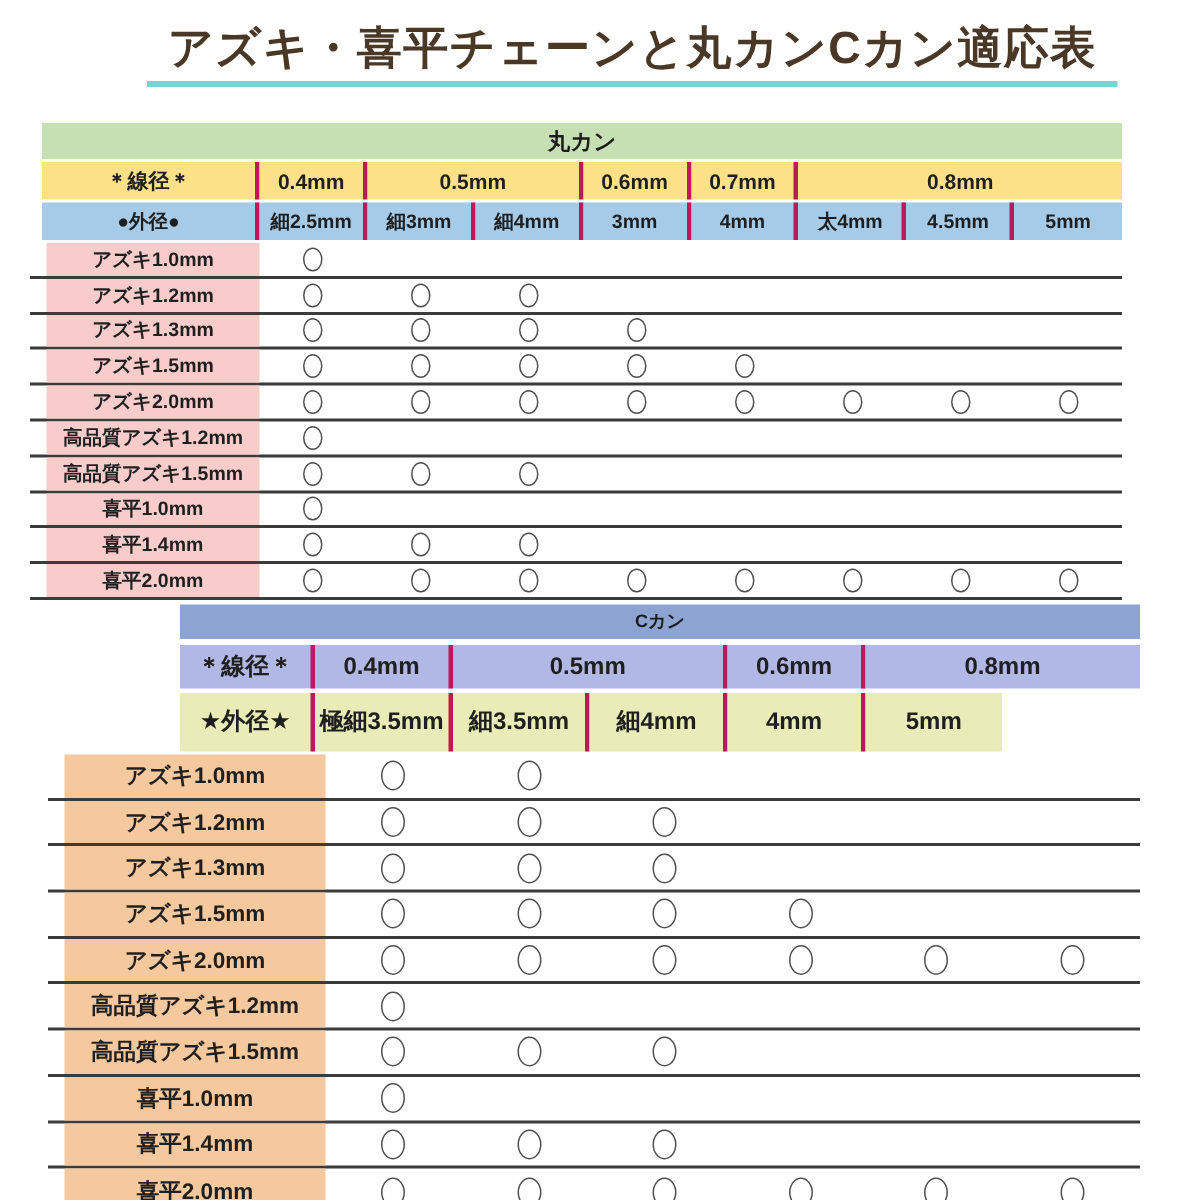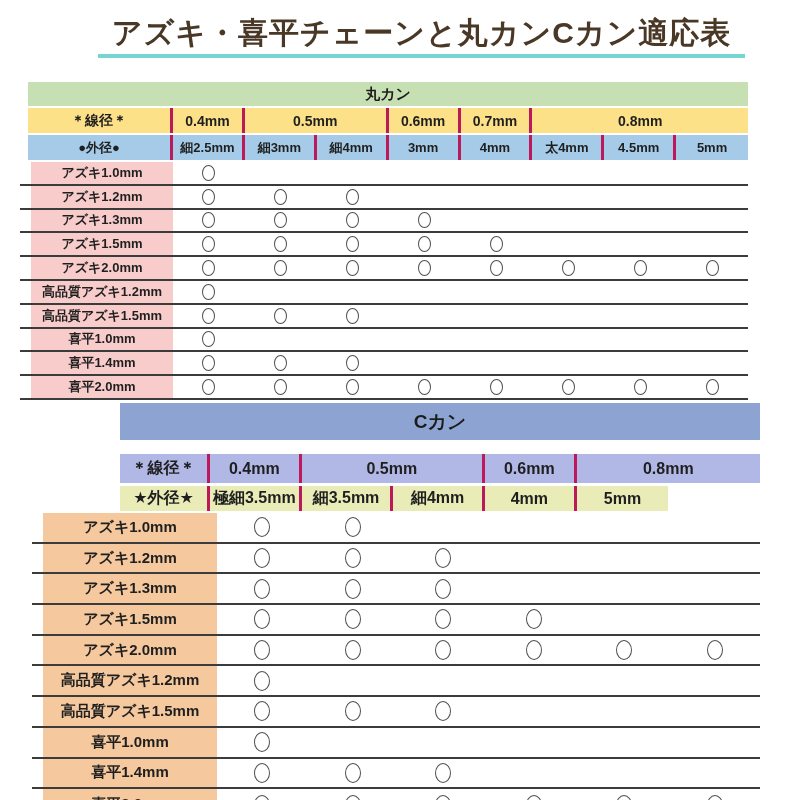--- a/index.html
+++ b/index.html
@@ -17,31 +17,31 @@
   }
   
   .comp-table{position:absolute;}
   #t1{left:28px;top:82px;width:720px;}
   #t2{left:120px;top:403px;width:640px;}
   .t-title{
     width:100%;display:flex;align-items:center;justify-content:center;
     font-weight:bold;color:#1c1c1c;
   }
   #t1 .t-title{height:24px;background:var(--c-t1_header);font-size:15px;margin-bottom:2px;}
-  #t2 .t-title{height:37px;background:var(--c-t2_header);font-size:19px;margin-bottom:14px;}
+  #t2 .t-title{height:23px;background:var(--c-t2_header);font-size:12px;margin-bottom:4px;}
   .hrow{display:grid;width:100%;}
   .hcell{
     display:flex;align-items:center;justify-content:center;
     font-weight:bold;white-space:nowrap;
   }
   .hcell:not(:last-child){border-right:3px solid #be185d;}
   #t1 .wire-row{height:25px;margin-bottom:2px;font-size:14px;}
   #t1 .outer-row{height:25px;margin-bottom:2px;font-size:13px;}
   #t2 .wire-row{height:29px;margin-bottom:3px;font-size:16px;}
-  #t2 .outer-row{height:25px;margin-bottom:2px;font-size:16px;}
+  #t2 .outer-row{height:39px;margin-bottom:2px;font-size:16px;}
   #t1 .wire-row .hcell{background:var(--c-t1_wire);}
   #t1 .outer-row .hcell{background:var(--c-t1_outer);}
   #t2 .wire-row .hcell{background:var(--c-t2_wire);}
   #t2 .outer-row .hcell{background:var(--c-t2_outer);}
   
   .t-body{width:728px;margin-left:-8px;}
   #t2 .t-body{margin-left:-88px;}
   .t-row{display:grid;box-sizing:border-box;border-bottom:2px solid var(--c-row_line);}
   #t1 .t-row{height:23.8px;font-size:13px;}
   #t2 .t-row{height:30.7px;font-size:15px;}

